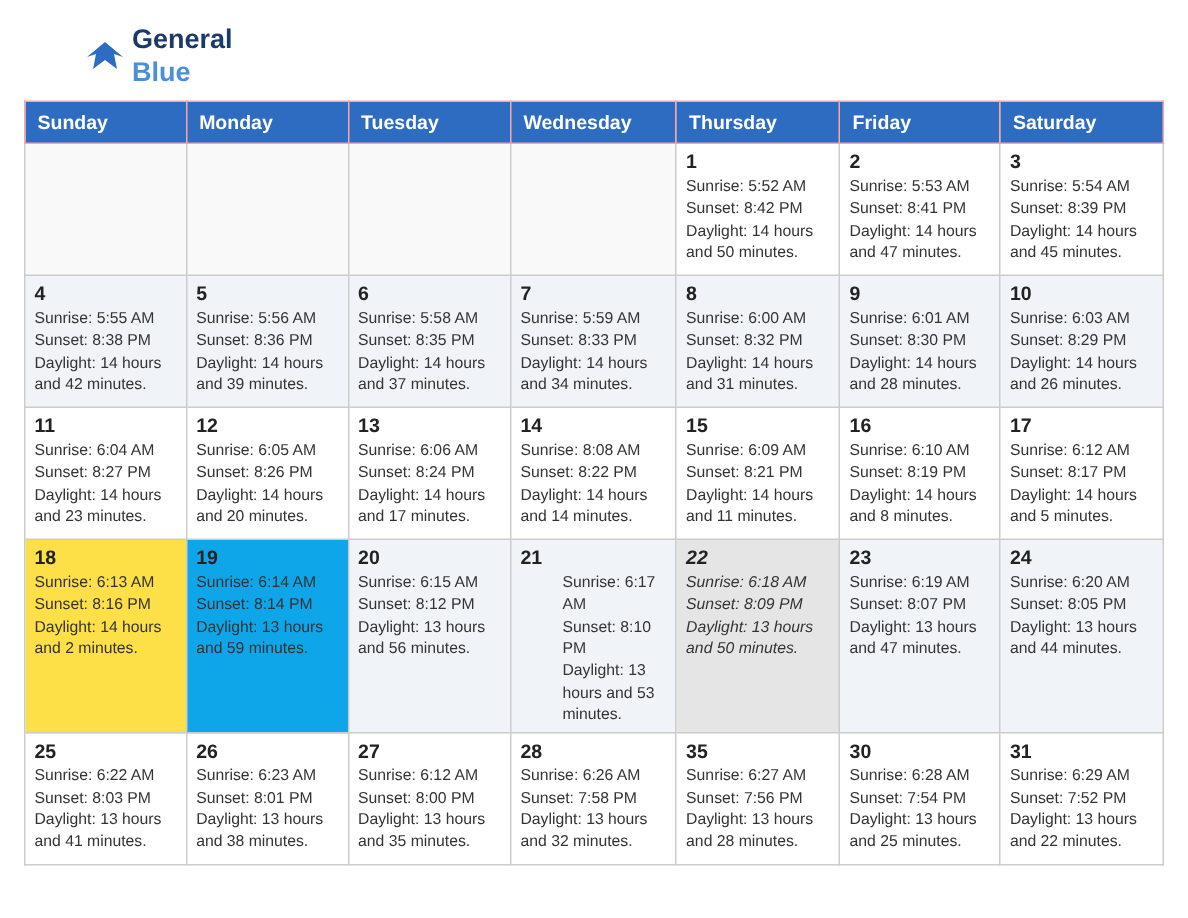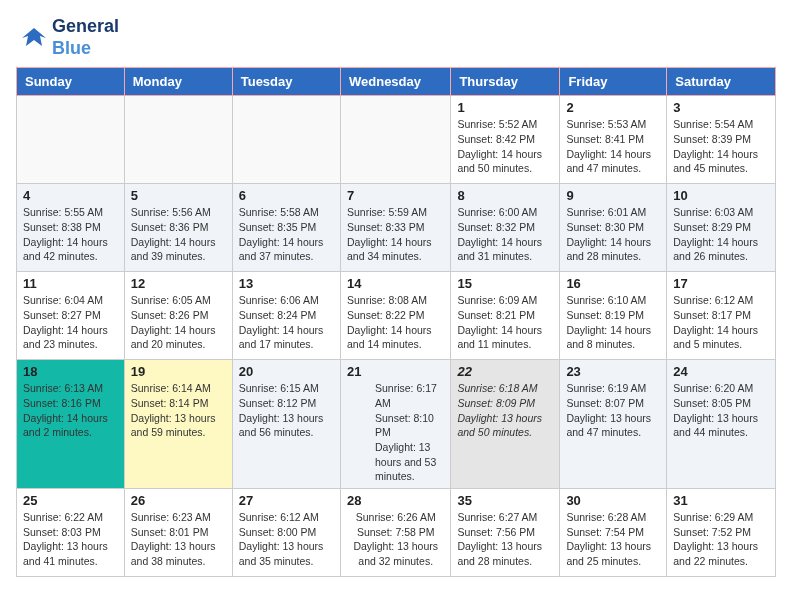--- a/index.html
+++ b/index.html
@@ -1,17 +1,17 @@
 <!DOCTYPE html>
 <html><head>
   <meta charset="utf-8">
   <style>
     * { box-sizing: border-box; margin: 0; padding: 0; }
     body { font-family: Arial, sans-serif; background: #fff; width: 792px; min-height: 612px; }
-    .header { display: flex; justify-content: space-between; align-items: flex-start; padding: 16px 20px 8px 20px; }
+    .header { display: flex; justify-content: space-between; align-items: flex-start; padding: 16px 20px 8px 20px; margin-left: 36px; }
     .logo { display: flex; align-items: center; }
     .logo-text { font-size: 18px; font-weight: bold; color: #1a3a6b; line-height: 1.2; }
     .logo-text span { color: #4a90d9; }
     .logo-bird { width: 28px; height: 28px; margin-right: 4px; }
     .title-section { text-align: right; }
     .month-year { font-size: 36px; color: #1a1a1a; font-weight: 300; }
     .location { font-size: 16px; color: #1a1a1a; font-weight: 300; }
     .calendar { width: 100%; border-collapse: collapse; margin: 0 8px; width: calc(100% - 16px); margin-left: 8px; }
     .calendar th { background: #2d6cc0; color: #fff; text-align: left; padding: 6px 8px; font-size: 13px; border: 1px solid #fca5a5; }
     .calendar td { border: 1px solid #ccc; vertical-align: top; padding: 4px 6px; width: 113px; min-height: 80px; background: #fff; font-size: 11px; color: #333; }
@@ -157,27 +157,27 @@
 Daylight: 14 hours and 8 minutes.</div>
           </td>
           <td>
             <span class="day-num">17</span>
             <div class="day-info" style="white-space: pre-line;">Sunrise: 6:12 AM
 Sunset: 8:17 PM
 Daylight: 14 hours and 5 minutes.</div>
           </td>
         </tr>
         <tr class="week-row">
-          <td style="background: #14b8a6;">
+          <td style="background: #fde047;">
             <span class="day-num">18</span>
             <div class="day-info" style="white-space: pre-line;">Sunrise: 6:13 AM
 Sunset: 8:16 PM
 Daylight: 14 hours and 2 minutes.</div>
           </td>
-          <td style="background: #fef9c3;">
+          <td style="background: #0ea5e9;">
             <span class="day-num">19</span>
             <div class="day-info" style="white-space: pre-line;">Sunrise: 6:14 AM
 Sunset: 8:14 PM
 Daylight: 13 hours and 59 minutes.</div>
           </td>
           <td style="background: rgb(240, 244, 249);">
             <span class="day-num">20</span>
             <div class="day-info" style="white-space: pre-line;">Sunrise: 6:15 AM
 Sunset: 8:12 PM
 Daylight: 13 hours and 56 minutes.</div>
@@ -221,21 +221,21 @@
 Daylight: 13 hours and 38 minutes.</div>
           </td>
           <td>
             <span class="day-num">27</span>
             <div class="day-info" style="white-space: pre-line;">Sunrise: 6:12 AM
 Sunset: 8:00 PM
 Daylight: 13 hours and 35 minutes.</div>
           </td>
           <td>
             <span class="day-num">28</span>
-            <div class="day-info" style="white-space: pre-line; text-align: center;">Sunrise: 6:26 AM
+            <div class="day-info" style="white-space: pre-line;">Sunrise: 6:26 AM
 Sunset: 7:58 PM
 Daylight: 13 hours and 32 minutes.</div>
           </td>
           <td>
             <span class="day-num">35</span>
             <div class="day-info" style="white-space: pre-line;">Sunrise: 6:27 AM
 Sunset: 7:56 PM
 Daylight: 13 hours and 28 minutes.</div>
           </td>
           <td>

